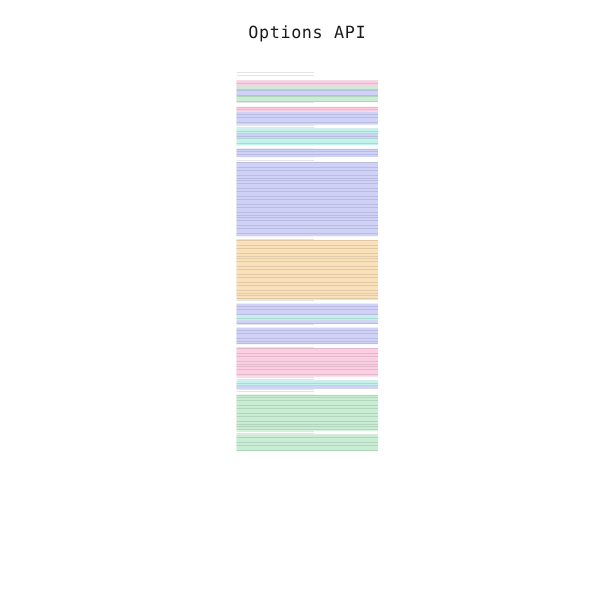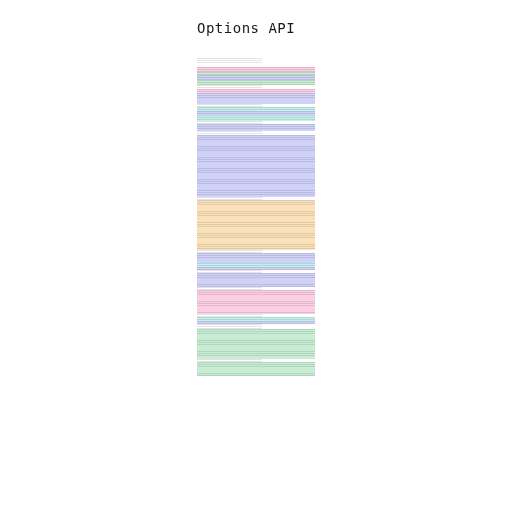--- a/index.html
+++ b/index.html
@@ -13,21 +13,21 @@
   .wrap {
     display: flex;
     justify-content: center;
     gap: 60px;
     padding: 20px 30px;
   }
   .col {
     width: 118px;
     display: flex;
     flex-direction: column;
-    align-items: flex-start;
+    align-items: center;
   }
   .col-title {
     font-size: 14px;
     letter-spacing: 0.5px;
     color: #1a1a1a;
     margin-bottom: 22px;
     white-space: nowrap;
   }
   .code-stack {
     width: 100%;

